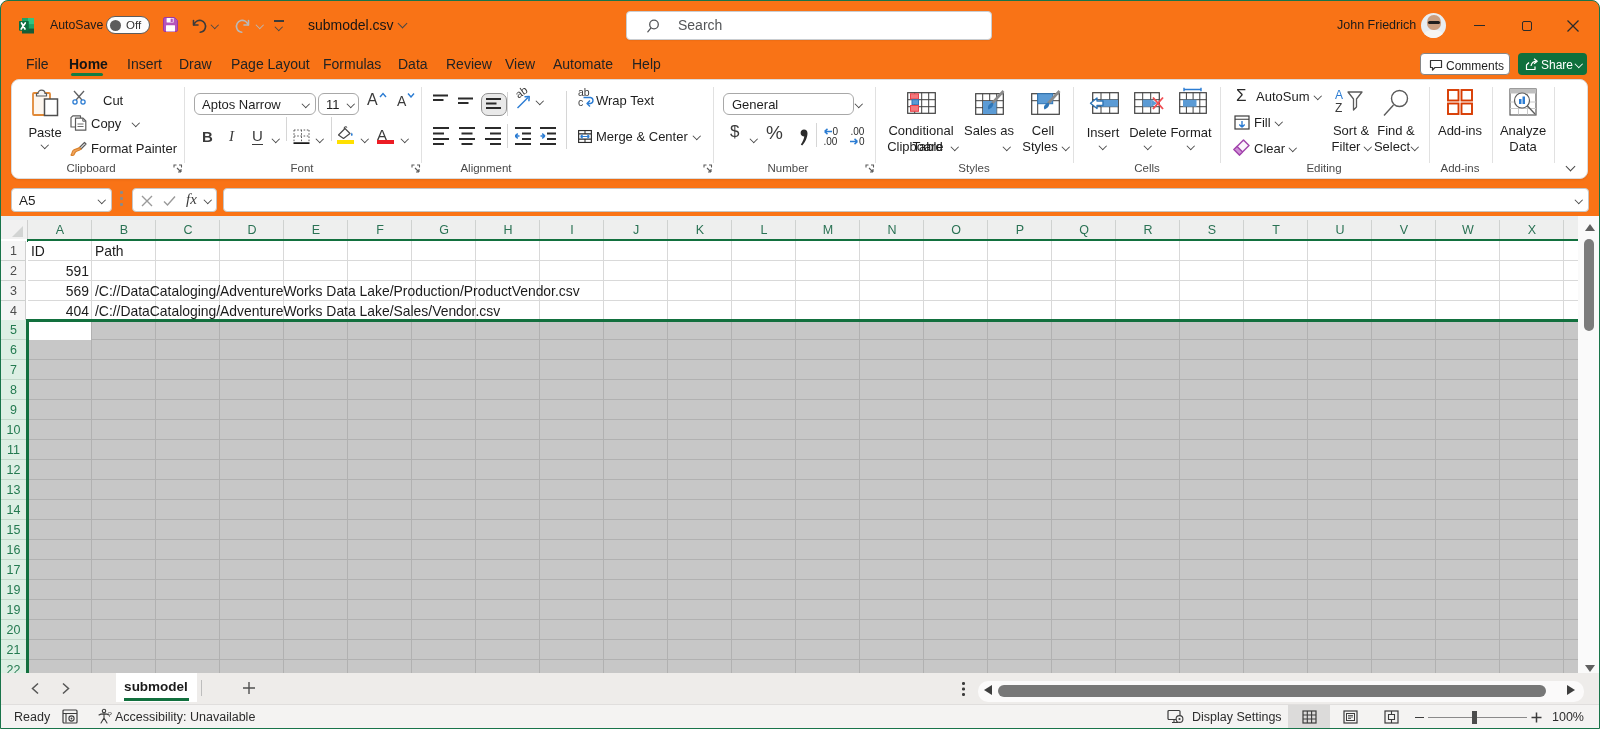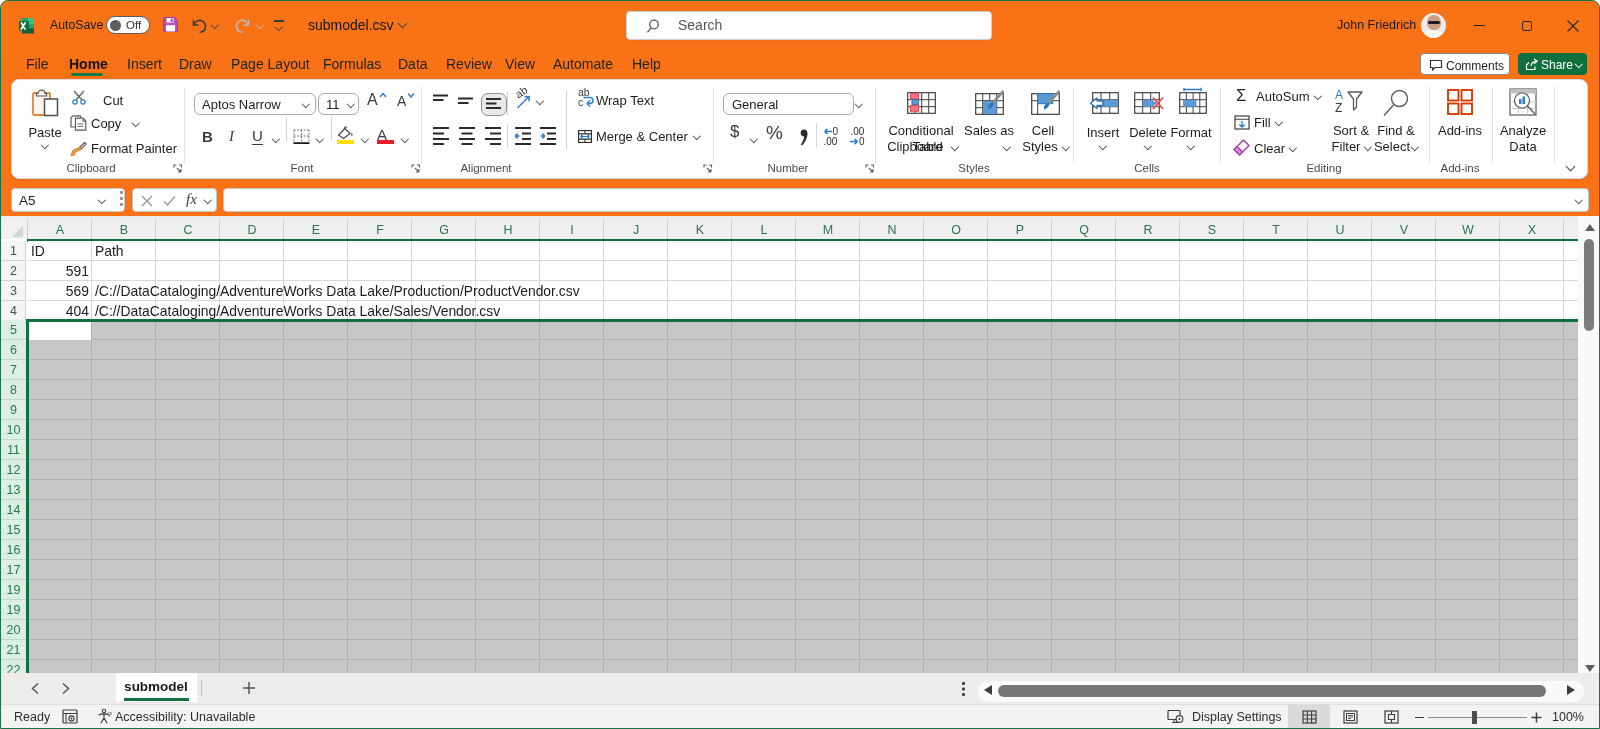--- a/index.html
+++ b/index.html
@@ -434,21 +434,21 @@
       <rect x="10" y="11" width="2.5" height="5" fill="#2b7cd3"></rect>
       <rect x="13.5" y="8.5" width="2.5" height="7.5" fill="#2b7cd3"></rect>
       <line x1="18.5" y1="18" x2="26" y2="26" stroke="#5b5b5b" stroke-width="1.3"></line>
     </svg>
     <div class="abs" style="left:1508px;top:44px;transform:translateX(-50%);">Analyze</div>
     <div class="abs" style="left:1508px;top:60px;transform:translateX(-50%);">Data</div>
     <span class="chev abs" style="left:1552px;top:84px;"></span>
   </div>
 
   <div class="abs" id="fbar" style="left:0;top:178px;width:1600px;height:37px;">
-    <div class="abs" style="left:10px;top:9px;width:114px;height:24px;background:#fff;border:1px solid #c5c5c5;border-radius:4px;">
+    <div class="abs" style="left:10px;top:9px;width:101px;height:24px;background:#fff;border:1px solid #c5c5c5;border-radius:4px;">
       <div class="abs" style="left:7px;top:4px;font-size:13.5px;color:#1e1e1e;">A5</div>
       <span class="chev sm abs" style="left:87px;top:8px;"></span>
     </div>
     <div class="abs" style="left:119px;top:12px;width:2.5px;height:2.5px;border-radius:50%;background:#8a8a8a;box-shadow:0 6px 0 #8a8a8a,0 12px 0 #8a8a8a;"></div>
     <div class="abs" style="left:131px;top:9px;width:85px;height:24px;background:#fff;border:1px solid #c5c5c5;border-radius:4px;">
       <svg class="abs" style="left:8px;top:6px;" width="12" height="12" viewBox="0 0 12 12">
         <path d="M1 1 L11 11 M11 1 L1 11" stroke="#9a9a9a" stroke-width="1.4"></path>
       </svg>
       <svg class="abs" style="left:30px;top:6px;" width="13" height="12" viewBox="0 0 13 12">
         <path d="M1 6.5 L4.5 10 L12 1.5" fill="none" stroke="#9a9a9a" stroke-width="1.4"></path>

